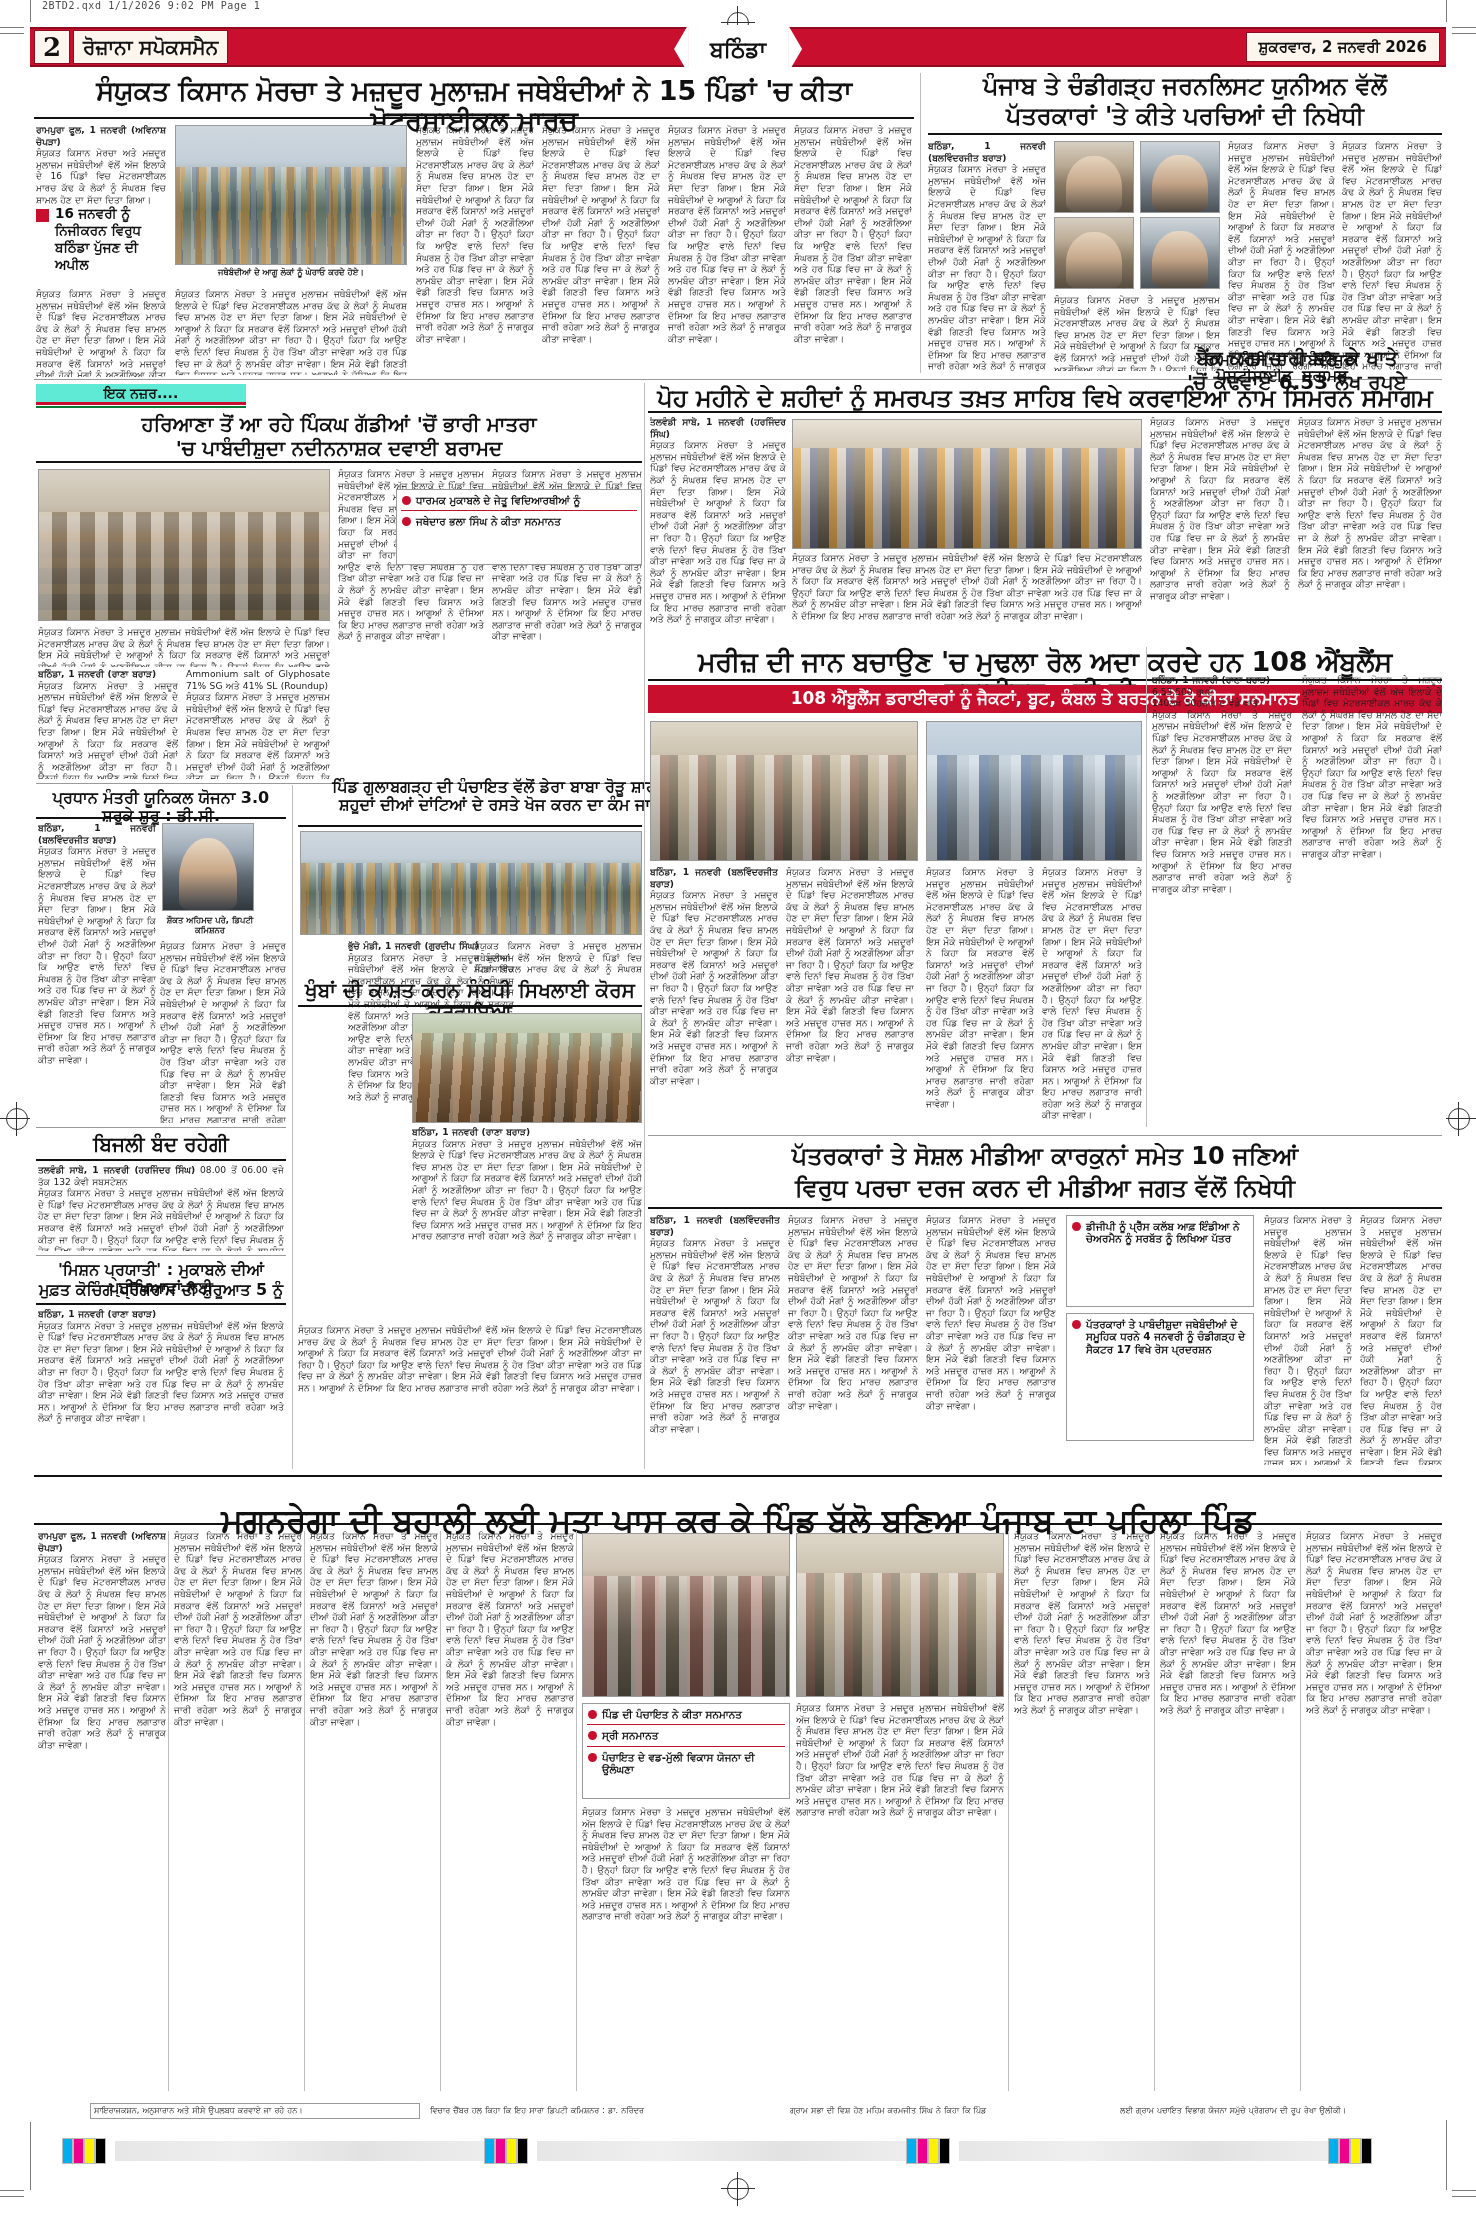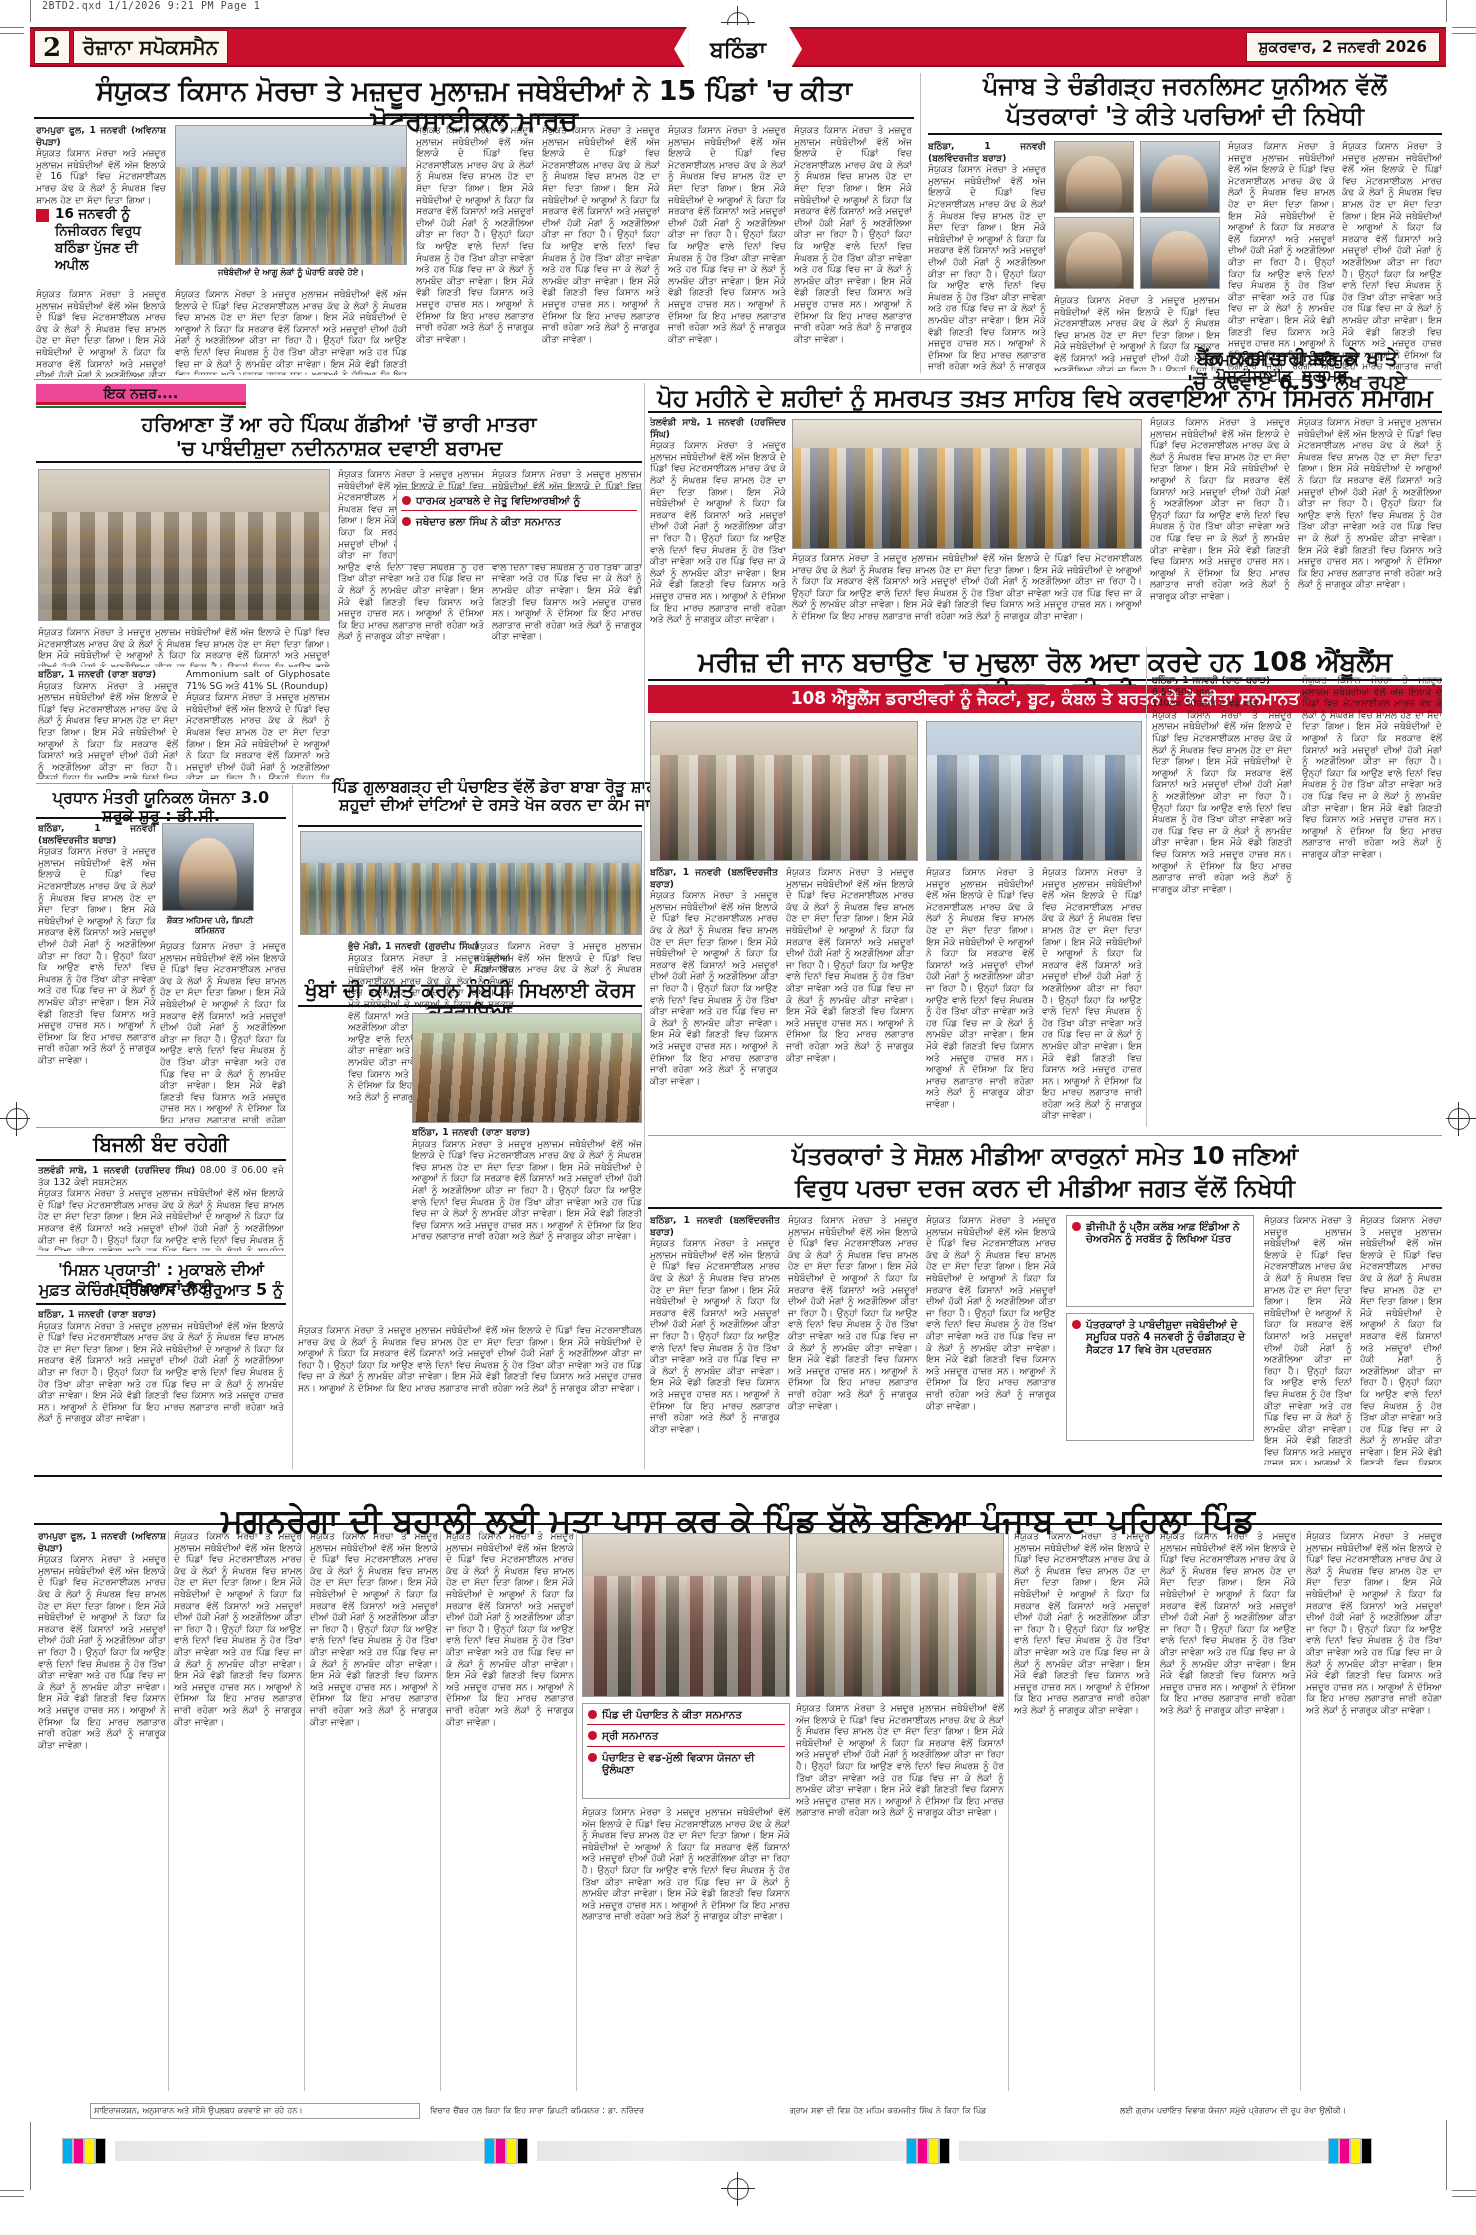--- a/index.html
+++ b/index.html
@@ -248,21 +248,21 @@
     <span class="c1"></span>
       <span class="c2"></span>
       <span class="ring"></span>
   </div>
   <div class="reg-mark" style="left:1442px;top:1102px;">
     <span class="c1"></span>
       <span class="c2"></span>
       <span class="ring"></span>
   </div>
 
-  <div class="filestamp">2BTD2.qxd  1/1/2026  9:21 PM  Page 1</div>
+  <div class="filestamp">2BTD2.qxd  1/1/2026  9:02 PM  Page 1</div>
 
   <div class="colorbar" style="left:62px;  top:2138px;">
     <i style="background:#00AEEF"></i>
       <i style="background:#EC008C"></i>
       <i style="background:#FFF200"></i>
       <i style="background:#000000"></i>
   </div>
   <div class="greybar" style="left:115px; top:2141px; width:370px;"></div>
   <div class="colorbar" style="left:484px; top:2138px;">
     <i style="background:#00AEEF"></i>
@@ -365,21 +365,21 @@
     </div>
     <div class="col" style="left:1312px; top:114px; width:100px; height:230px;">
       <div class="tx">ਸੰਯੁਕਤ ਕਿਸਾਨ ਮੋਰਚਾ ਤੇ ਮਜ਼ਦੂਰ ਮੁਲਾਜ਼ਮ ਜਥੇਬੰਦੀਆਂ ਵੱਲੋਂ ਅੱਜ ਇਲਾਕੇ ਦੇ ਪਿੰਡਾਂ ਵਿਚ ਮੋਟਰਸਾਈਕਲ ਮਾਰਚ ਕੱਢ ਕੇ ਲੋਕਾਂ ਨੂੰ ਸੰਘਰਸ਼ ਵਿਚ ਸ਼ਾਮਲ ਹੋਣ ਦਾ ਸੱਦਾ ਦਿਤਾ ਗਿਆ। ਇਸ ਮੌਕੇ ਜਥੇਬੰਦੀਆਂ ਦੇ ਆਗੂਆਂ ਨੇ ਕਿਹਾ ਕਿ ਸਰਕਾਰ ਵੱਲੋਂ ਕਿਸਾਨਾਂ ਅਤੇ ਮਜ਼ਦੂਰਾਂ ਦੀਆਂ ਹੱਕੀ ਮੰਗਾਂ ਨੂੰ ਅਣਗੌਲਿਆ ਕੀਤਾ ਜਾ ਰਿਹਾ ਹੈ। ਉਨ੍ਹਾਂ ਕਿਹਾ ਕਿ ਆਉਣ ਵਾਲੇ ਦਿਨਾਂ ਵਿਚ ਸੰਘਰਸ਼ ਨੂੰ ਹੋਰ ਤਿੱਖਾ ਕੀਤਾ ਜਾਵੇਗਾ ਅਤੇ ਹਰ ਪਿੰਡ ਵਿਚ ਜਾ ਕੇ ਲੋਕਾਂ ਨੂੰ ਲਾਮਬੰਦ ਕੀਤਾ ਜਾਵੇਗਾ। ਇਸ ਮੌਕੇ ਵੱਡੀ ਗਿਣਤੀ ਵਿਚ ਕਿਸਾਨ ਅਤੇ ਮਜ਼ਦੂਰ ਹਾਜ਼ਰ ਸਨ। ਆਗੂਆਂ ਨੇ ਦੱਸਿਆ ਕਿ ਇਹ ਮਾਰਚ ਲਗਾਤਾਰ ਜਾਰੀ ਰਹੇਗਾ ਅਤੇ ਲੋਕਾਂ ਨੂੰ ਜਾਗਰੂਕ ਕੀਤਾ ਜਾਵੇਗਾ।</div>
     </div>
 
     <div class="hrule-g" style="left:4px; top:352px; width:1408px;"></div>
 
     <div class="col" style="left:6px; top:330px; width:140px;"></div>
 
     <div class="col" style="left:6px; top:357px; width:210px; height:18px;
-                background:#ec4899; display:flex; align-items:center; justify-content:center;
+                background:#5eead4; display:flex; align-items:center; justify-content:center;
                 font-weight:bold; font-size:14px;">ਇਕ ਨਜ਼ਰ....</div>
     <div class="redline" style="position:absolute; left:6px; top:375px; width:210px;"></div>
     <div class="greenline" style="position:absolute; left:6px; top:379px; width:210px;"></div>
 
     <div class="col hl hl-md hl-center" style="left:6px; top:386px; width:606px;">ਹਰਿਆਣਾ ਤੋਂ ਆ ਰਹੇ ਪਿੰਕਘ ਗੱਡੀਆਂ 'ਚੋਂ ਭਾਰੀ ਮਾਤਰਾ</div>
     <div class="col hl hl-md hl-center" style="left:6px; top:410px; width:606px;">'ਚ ਪਾਬੰਦੀਸ਼ੁਦਾ ਨਦੀਨਨਾਸ਼ਕ ਦਵਾਈ ਬਰਾਮਦ</div>
     <div class="hrule" style="left:6px; top:434px; width:606px; height:2px;"></div>
 
     <div class="photo ph-boxes" style="left:8px; top:442px; width:292px; height:152px;"></div>
 

